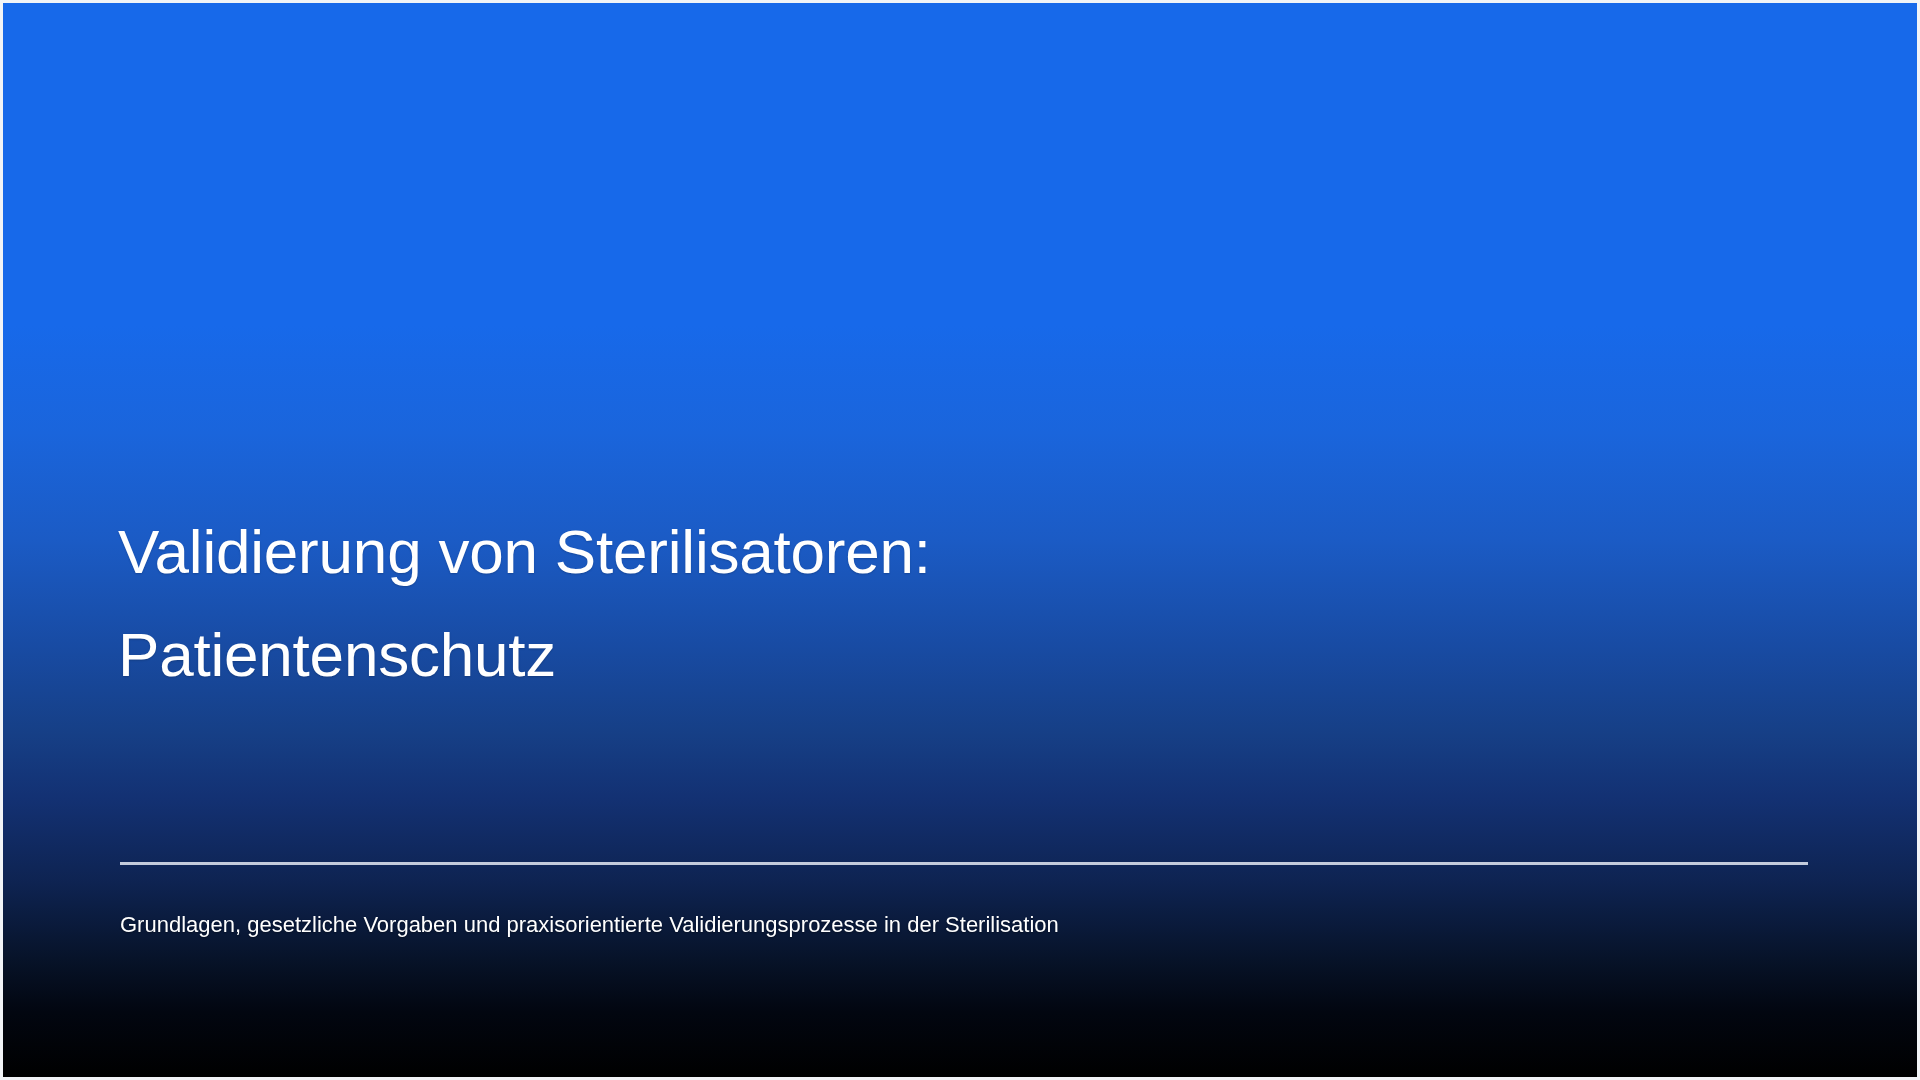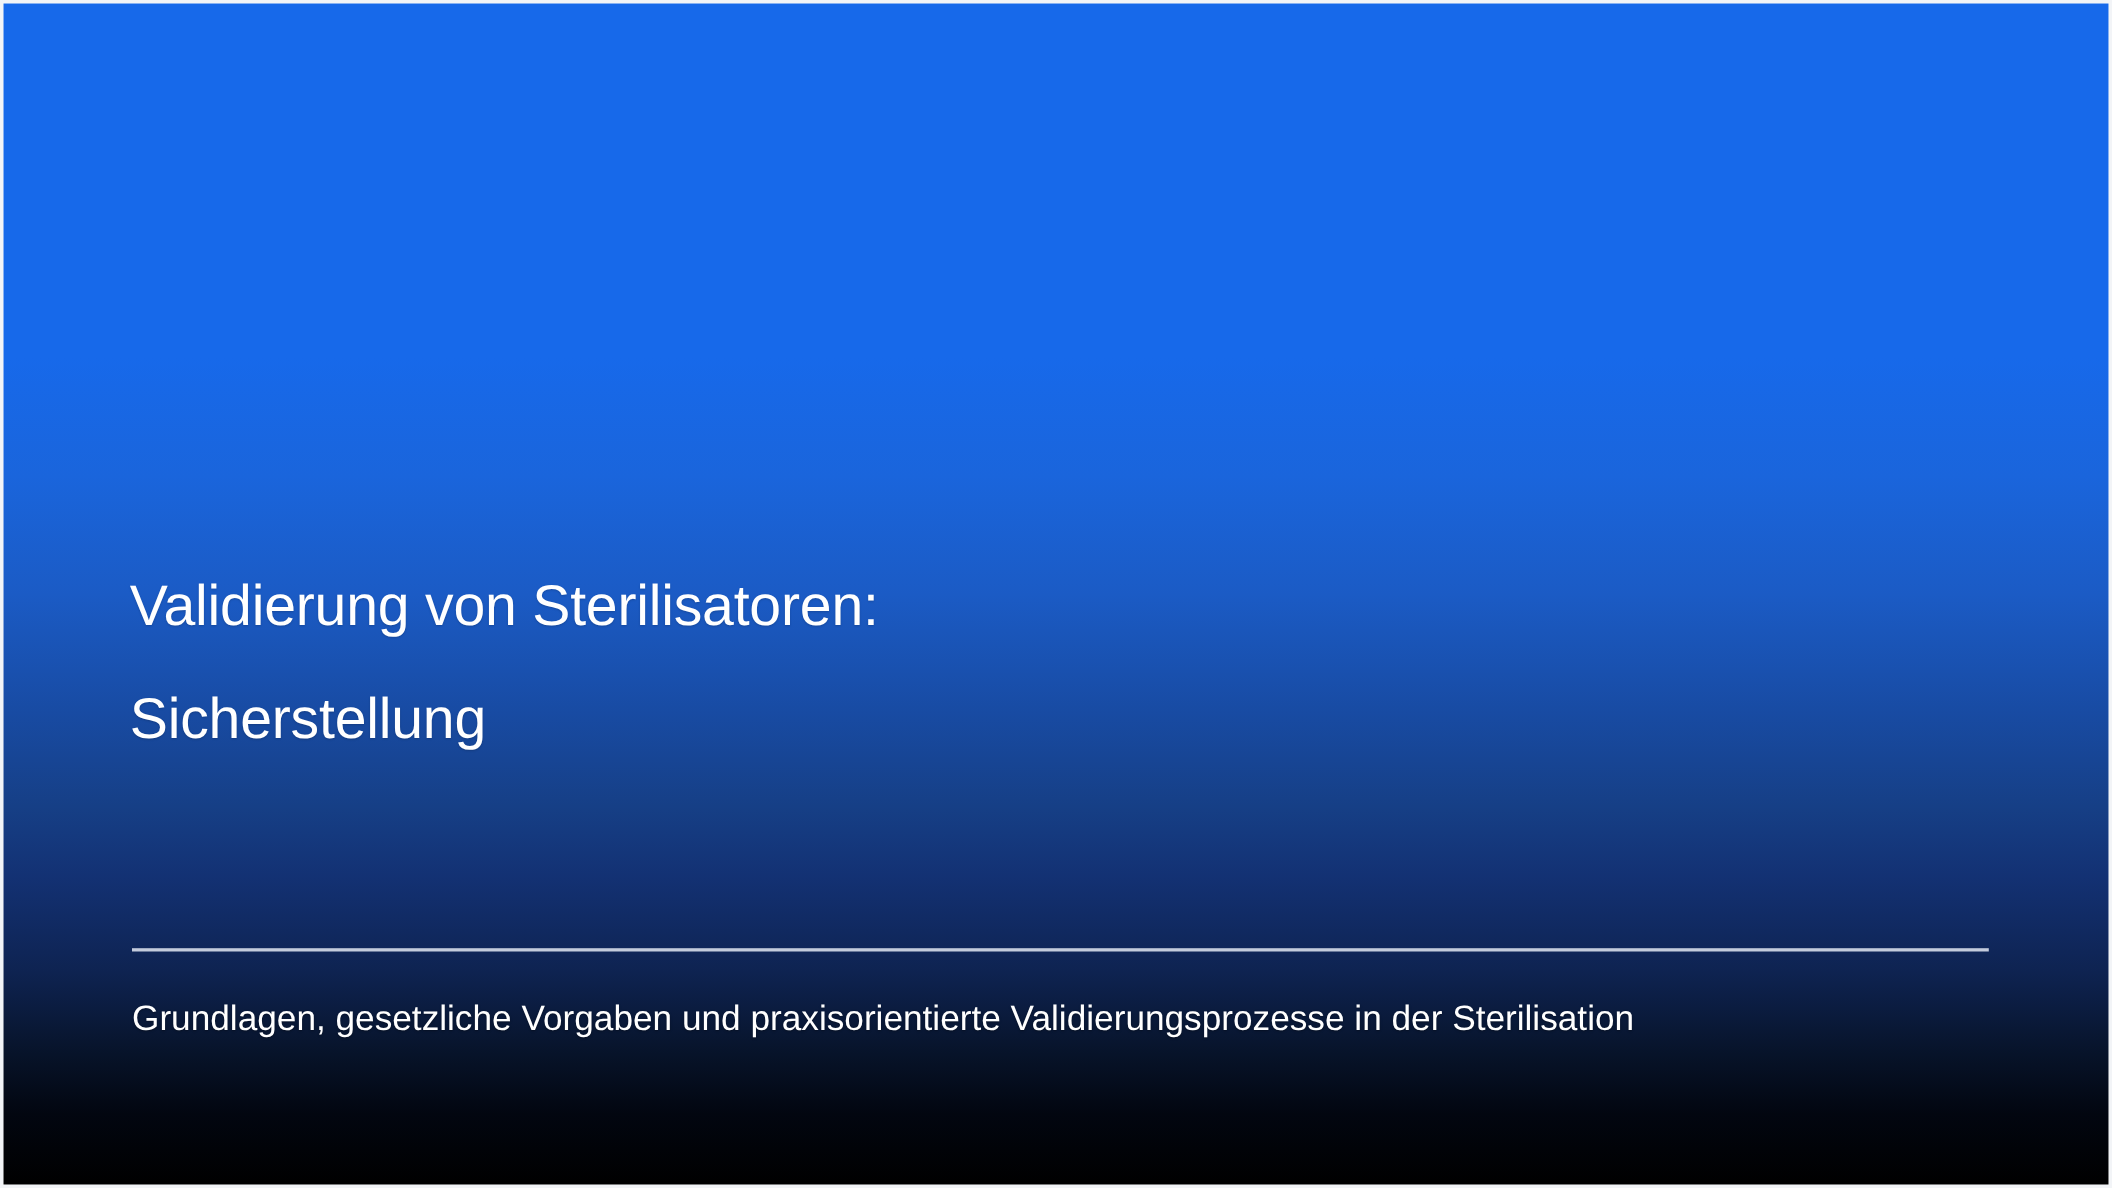--- a/index.html
+++ b/index.html
@@ -41,21 +41,21 @@
   
   #title-block {
     position: absolute;
     left: 115px;
     top: 497px;
     width: 1700px;
   }
   .title-line {
     color: #ffffff;
     font-family: "Liberation Sans", sans-serif;
-    font-size: 52px;
+    font-size: 62px;
     line-height: 103px;
     font-weight: 400;
     letter-spacing: -0.2px;
     white-space: nowrap;
     text-shadow: 0 1px 2px rgba(0,0,0,0.18);
   }
 
   
   #divider {
     position: absolute;
@@ -68,34 +68,34 @@
   }
 
   
   #subtitle {
     position: absolute;
     left: 117px;
     top: 903px;
     width: 1700px;
     color: #ffffff;
     font-family: "Liberation Sans", sans-serif;
-    font-size: 32px;
+    font-size: 22px;
     line-height: 38px;
     font-weight: 400;
     white-space: nowrap;
     text-shadow: 0 1px 2px rgba(0,0,0,0.35);
   }
 </style>
 </head>
 <body>
 
 <div id="slide">
 
   <div id="title-block">
     <div class="title-line">Validierung von Sterilisatoren:</div>
-    <div class="title-line">Sicherstellung</div>
+    <div class="title-line">Patientenschutz</div>
   </div>
 
   <div id="divider"></div>
 
   <div id="subtitle">Grundlagen, gesetzliche Vorgaben und praxisorientierte Validierungsprozesse in der Sterilisation</div>
 
 </div>
 
 </body></html>

